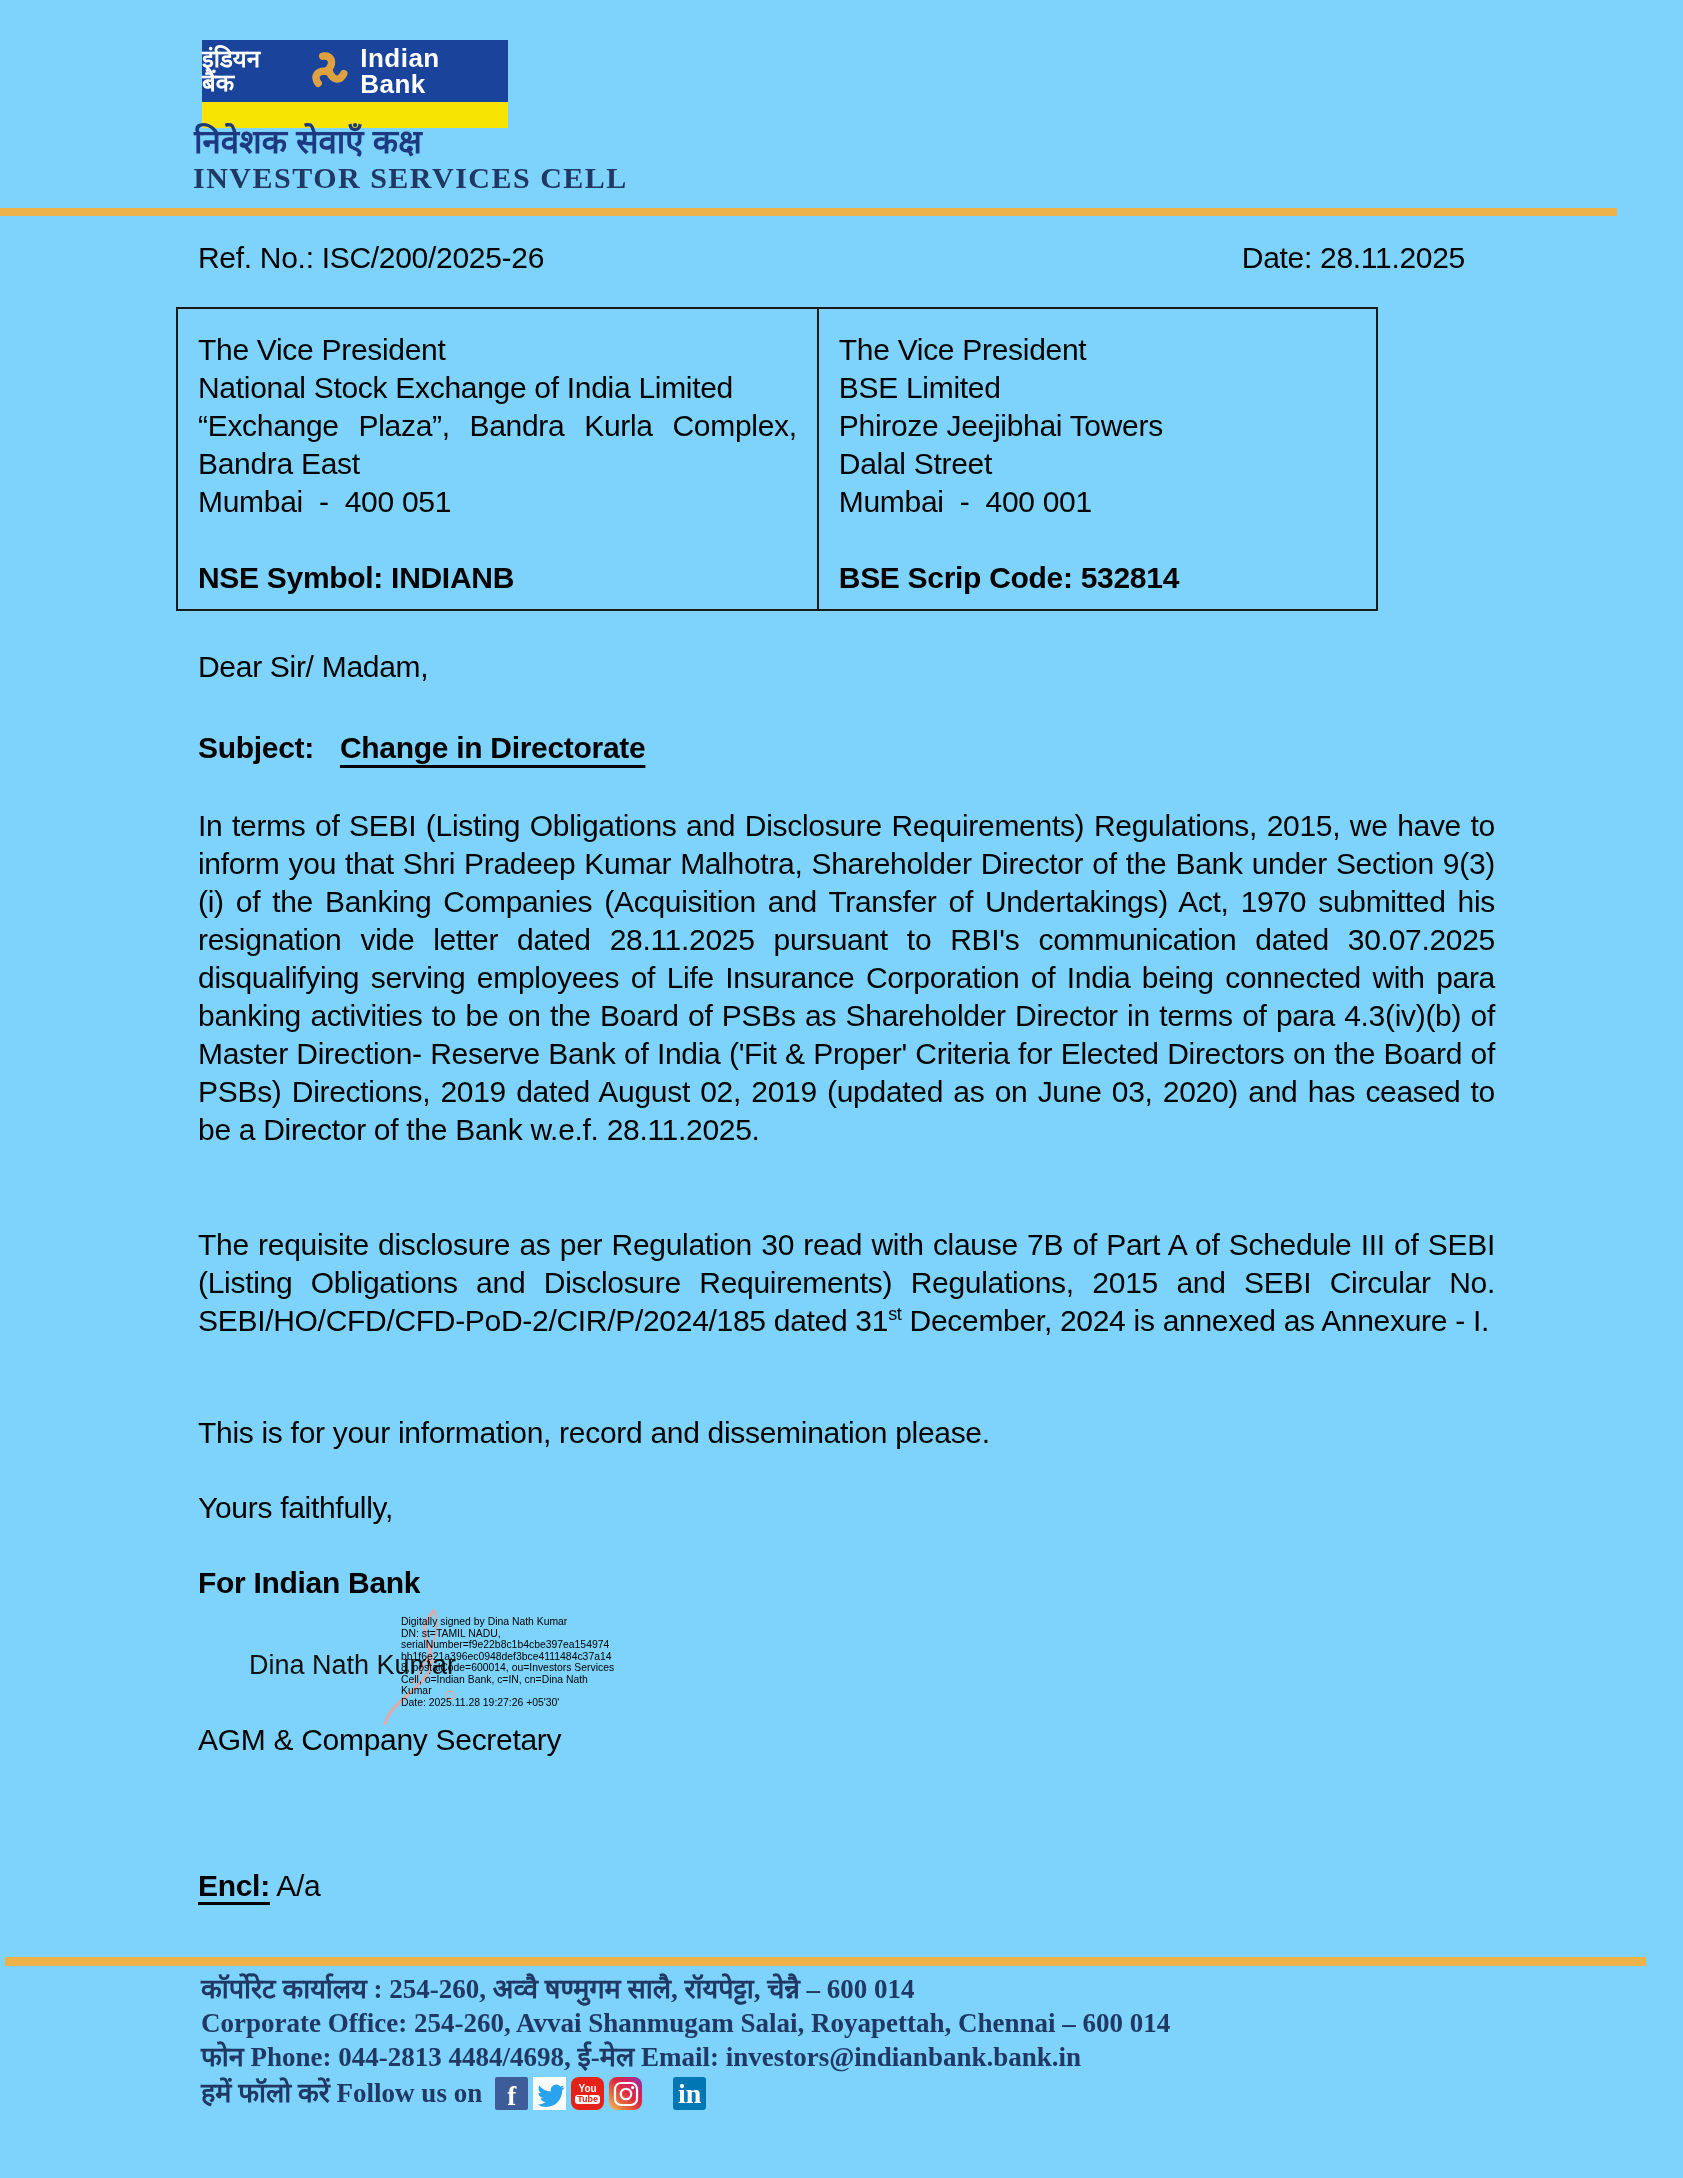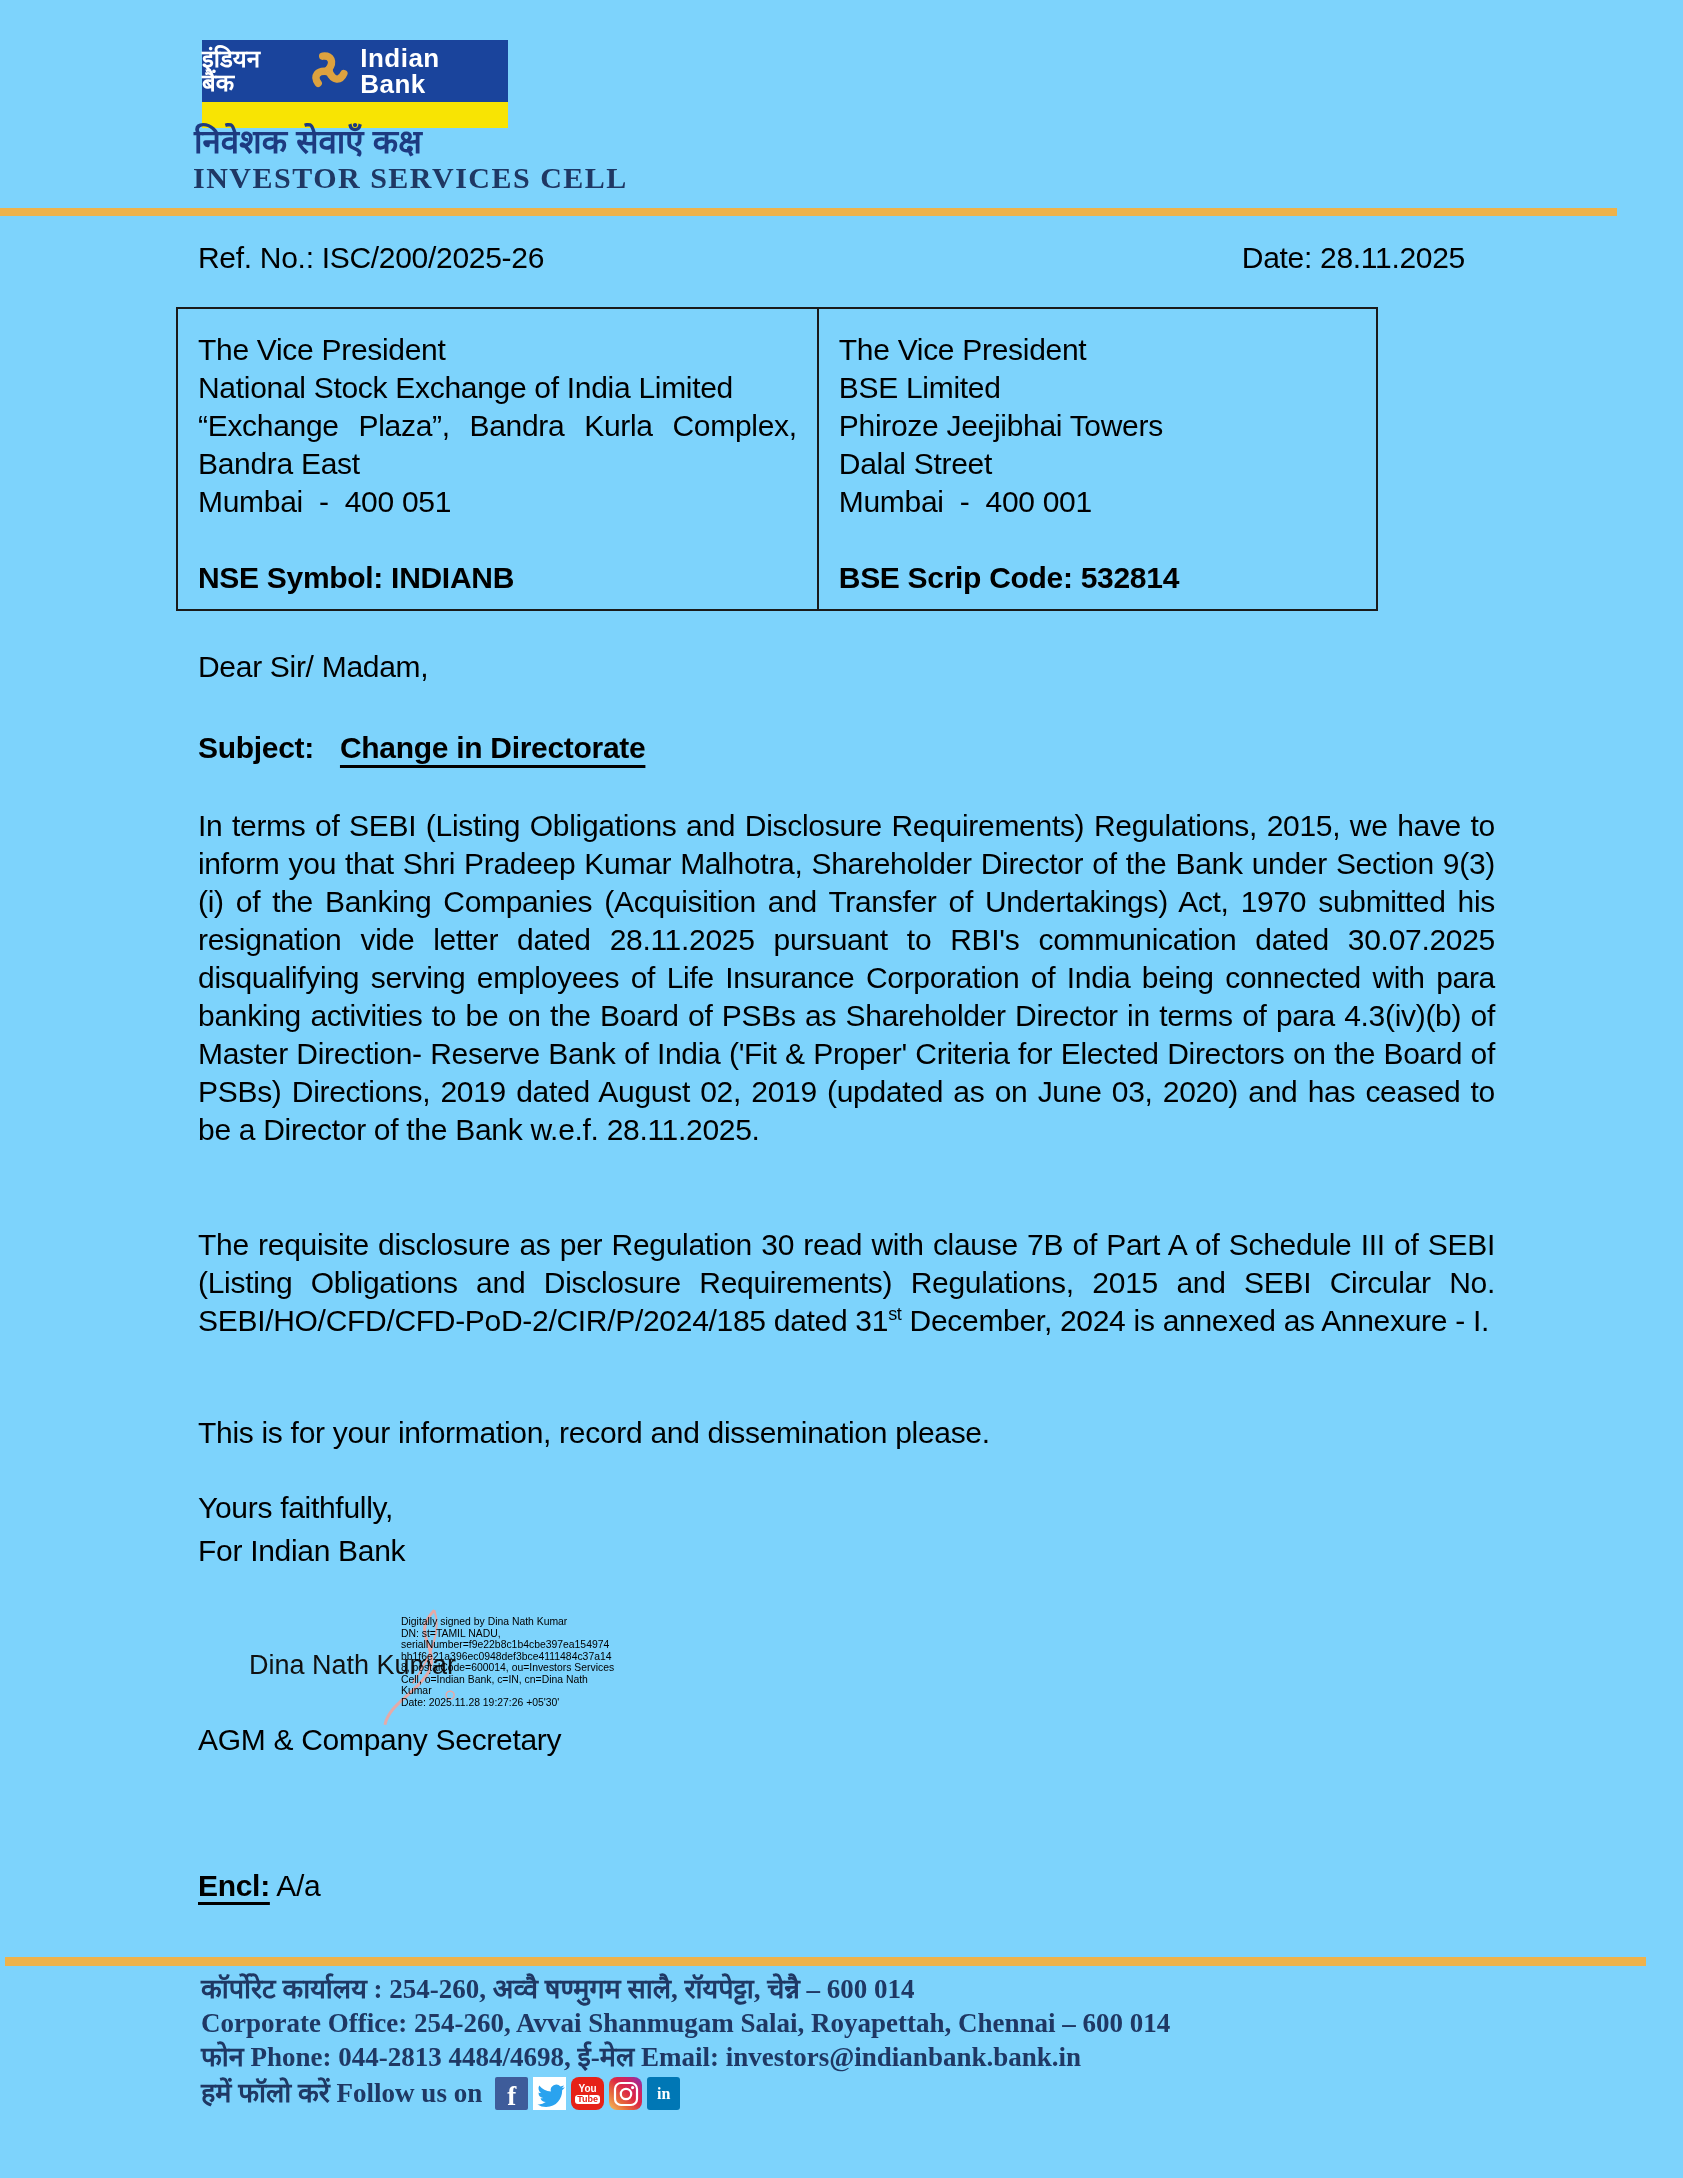--- a/index.html
+++ b/index.html
@@ -34,21 +34,21 @@
 
   
   .body-text{position:absolute;left:198px;width:1297px;font-size:30px;line-height:38px;letter-spacing:-0.3px;}
   .salutation{top:648px;}
   .subject-row{top:729px;font-weight:bold;}
   .subject-text{margin-left:26px;text-decoration:underline;text-decoration-thickness:3px;text-underline-offset:7px;text-align:right;}
   .para1{top:807px;text-align:justify;}
   .para2{top:1226px;text-align:justify;}
   .para3{top:1414px;}
   .closing{top:1489px;}
-  .for-line{top:1532px;}
+  .for-line{top:1564px;font-weight:bold;}
   sup{font-size:18px;line-height:0;vertical-align:super;}
 
   
   .sig-block{position:absolute;left:198px;top:1612px;width:634px;height:114px;}
   .signer-name{position:absolute;left:10px;top:38px;font-size:27px;color:#111;margin-left:41px;}
   .sig-swirl{position:absolute;left:181px;top:-6px;width:85px;height:123px;}
   .cert-text{position:absolute;left:203px;top:4px;width:228px;font-size:10.4px;line-height:11.5px;
              white-space:pre-line;letter-spacing:0;color:#000;}
   .designation{top:1721px;}
   .encl-row{top:1867px;}
@@ -63,21 +63,21 @@
   .social-icons{display:flex;align-items:center;gap:5px;margin-left:6px;}
   .icon{width:33px;height:33px;display:flex;align-items:center;justify-content:center;box-sizing:border-box;}
   .icon-fb{background:#3e5c9a;border-radius:2px;color:#fff;font-family:"Liberation Serif",serif;
            font-weight:bold;font-size:27px;padding-top:4px;}
   .icon-tw{background:#fff;}
   .icon-yt{background:#e62117;border-radius:8px;flex-direction:column;color:#fff;
            font-family:"Liberation Sans",sans-serif;font-weight:bold;line-height:1;}
   .yt-top{font-size:10px;}
   .yt-bottom{font-size:9px;background:#fff;color:#e62117;border-radius:3px;padding:0 2px;margin-top:1px;}
   .icon-ig{border-radius:8px;background:linear-gradient(45deg,#f5c15b 0%,#e6683c 30%,#dc2743 55%,#cc2366 75%,#7b37b8 100%);}
-  .icon-li{background:#0077b5;border-radius:3px;color:#fff;font-weight:bold;font-size:16px;}
+  .icon-li{background:#0077b5;border-radius:3px;color:#fff;font-weight:bold;font-size:28px;margin-left:26px;}
 </style>
 </head>
 <body>
 
 <div class="page">
 
   <div class="logo">
     <div class="logo-blue">
       <span class="logo-hindi">इंडियन बैंक</span>
       <svg class="emblem" viewBox="0 0 48 48">

